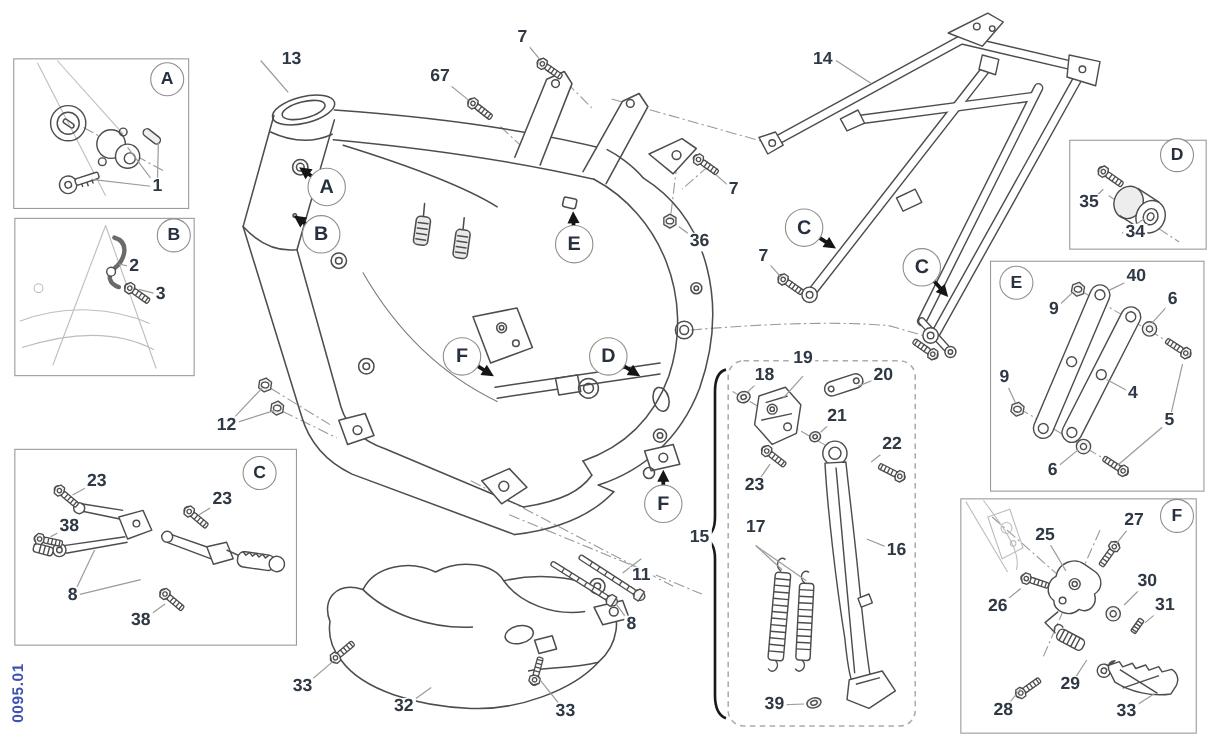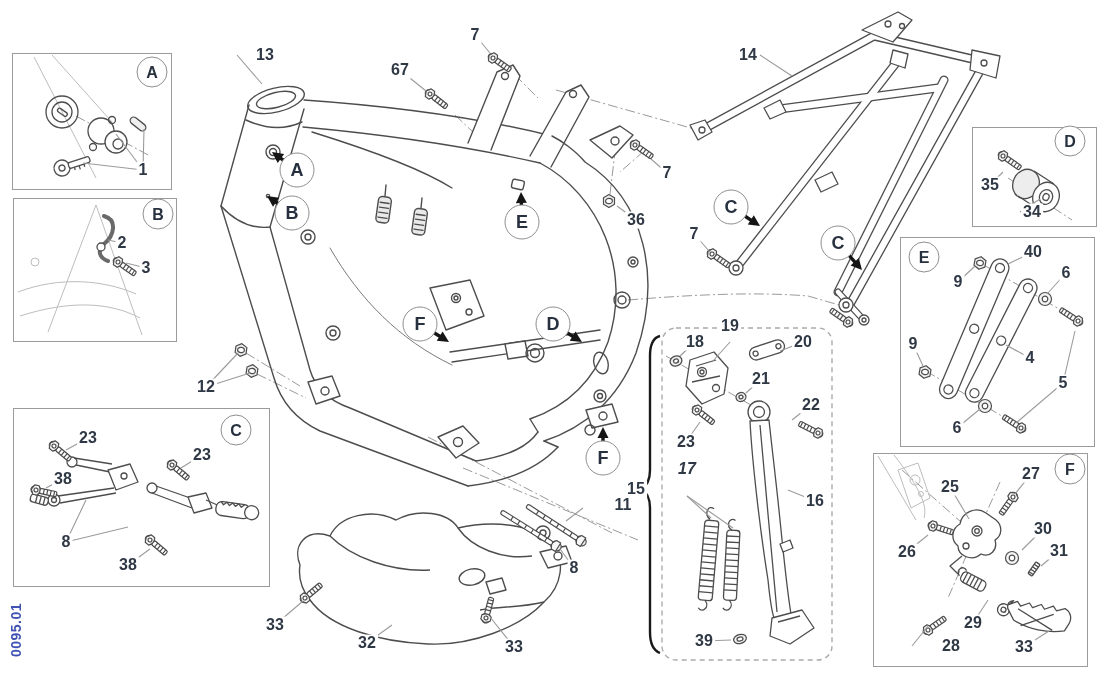--- a/index.html
+++ b/index.html
@@ -473,33 +473,33 @@
     <div class="callout" style="left: 122px; top: 243px;">2</div>
     <div class="callout" style="left: 146px; top: 268px;">3</div>
     <div class="callout" style="left: 237px; top: 55px; margin-left: 28px;">13</div>
     <div class="callout" style="left: 400px; top: 70px;">67</div>
     <div class="callout" style="left: 475px; top: 35px;">7</div>
     <div class="callout" style="left: 667px; top: 173px;">7</div>
     <div class="callout" style="left: 636px; top: 220px;">36</div>
     <div class="callout" style="left: 748px; top: 55px;">14</div>
     <div class="callout" style="left: 694px; top: 234px;">7</div>
     <div class="callout" style="left: 206px; top: 387px;">12</div>
-    <div class="callout" style="left: 583px; top: 505px; margin-left: 40px;">11</div>
+    <div class="callout" style="left: 583px; top: 524px;">11</div>
     <div class="callout" style="left: 574px; top: 568px;">8</div>
     <div class="callout" style="left: 275px; top: 625px;">33</div>
     <div class="callout" style="left: 367px; top: 643px;">32</div>
     <div class="callout" style="left: 514px; top: 647px;">33</div>
     <div class="callout" style="left: 695px; top: 342px;">18</div>
     <div class="callout" style="left: 730px; top: 326px;">19</div>
     <div class="callout" style="left: 803px; top: 342px;">20</div>
     <div class="callout" style="left: 761px; top: 379px;">21</div>
     <div class="callout" style="left: 811px; top: 405px;">22</div>
     <div class="callout" style="left: 686px; top: 442px;">23</div>
     <div class="callout" style="left: 815px; top: 501px;">16</div>
-    <div class="callout" style="left: 687px; top: 469px; font-style: italic;">17</div>
+    <div class="callout" style="left: 687px; top: 480px;">17</div>
     <div class="callout" style="left: 704px; top: 641px;">39</div>
     <div class="callout" style="left: 88px; top: 438px;">23</div>
     <div class="callout" style="left: 202px; top: 455px;">23</div>
     <div class="callout" style="left: 63px; top: 479px;">38</div>
     <div class="callout" style="left: 66px; top: 542px;">8</div>
     <div class="callout" style="left: 128px; top: 565px;">38</div>
     <div class="callout" style="left: 990px; top: 185px;">35</div>
     <div class="callout" style="left: 1020px; top: 212px; margin-left: 12px;">34</div>
     <div class="callout" style="left: 1033px; top: 252px;">40</div>
     <div class="callout" style="left: 958px; top: 282px;">9</div>
@@ -507,16 +507,16 @@
     <div class="callout" style="left: 913px; top: 344px;">9</div>
     <div class="callout" style="left: 1030px; top: 358px;">4</div>
     <div class="callout" style="left: 1063px; top: 383px;">5</div>
     <div class="callout" style="left: 957px; top: 428px;">6</div>
     <div class="callout" style="left: 1031px; top: 474px;">27</div>
     <div class="callout" style="left: 950px; top: 487px;">25</div>
     <div class="callout" style="left: 1043px; top: 529px;">30</div>
     <div class="callout" style="left: 1059px; top: 551px;">31</div>
     <div class="callout" style="left: 907px; top: 552px;">26</div>
     <div class="callout" style="left: 973px; top: 623px;">29</div>
-    <div class="callout" style="left: 912px; top: 646px; margin-left: 39px;">28</div>
+    <div class="callout" style="left: 912px; top: 646px;">28</div>
     <div class="callout" style="left: 1024px; top: 647px;">33</div>
     <div class="callout" style="left: 636px; top: 489px;">15</div>
   </div>
 
 </body></html>

